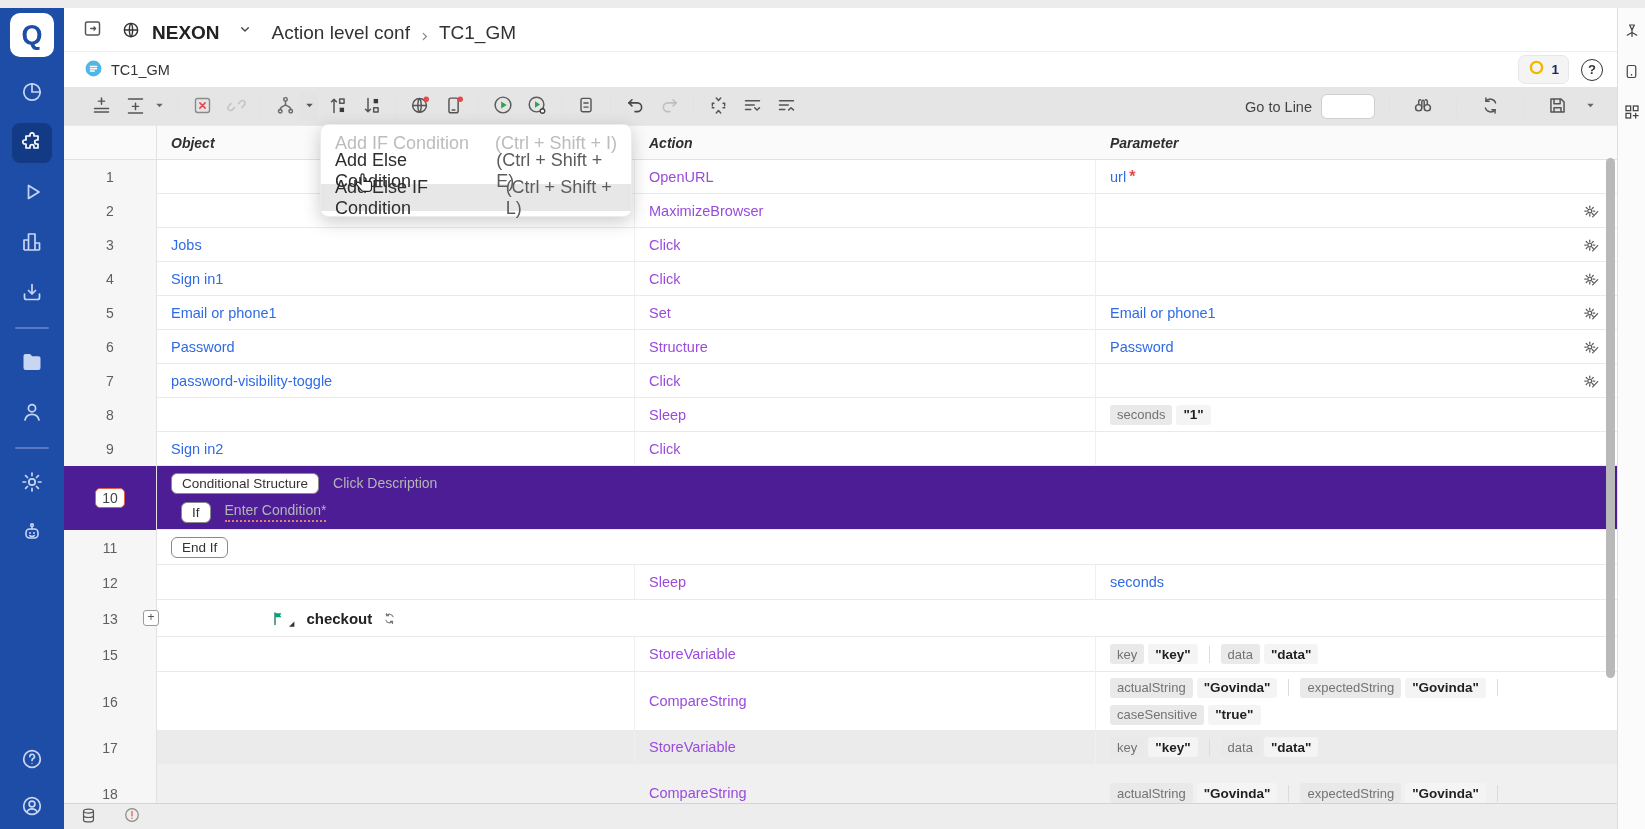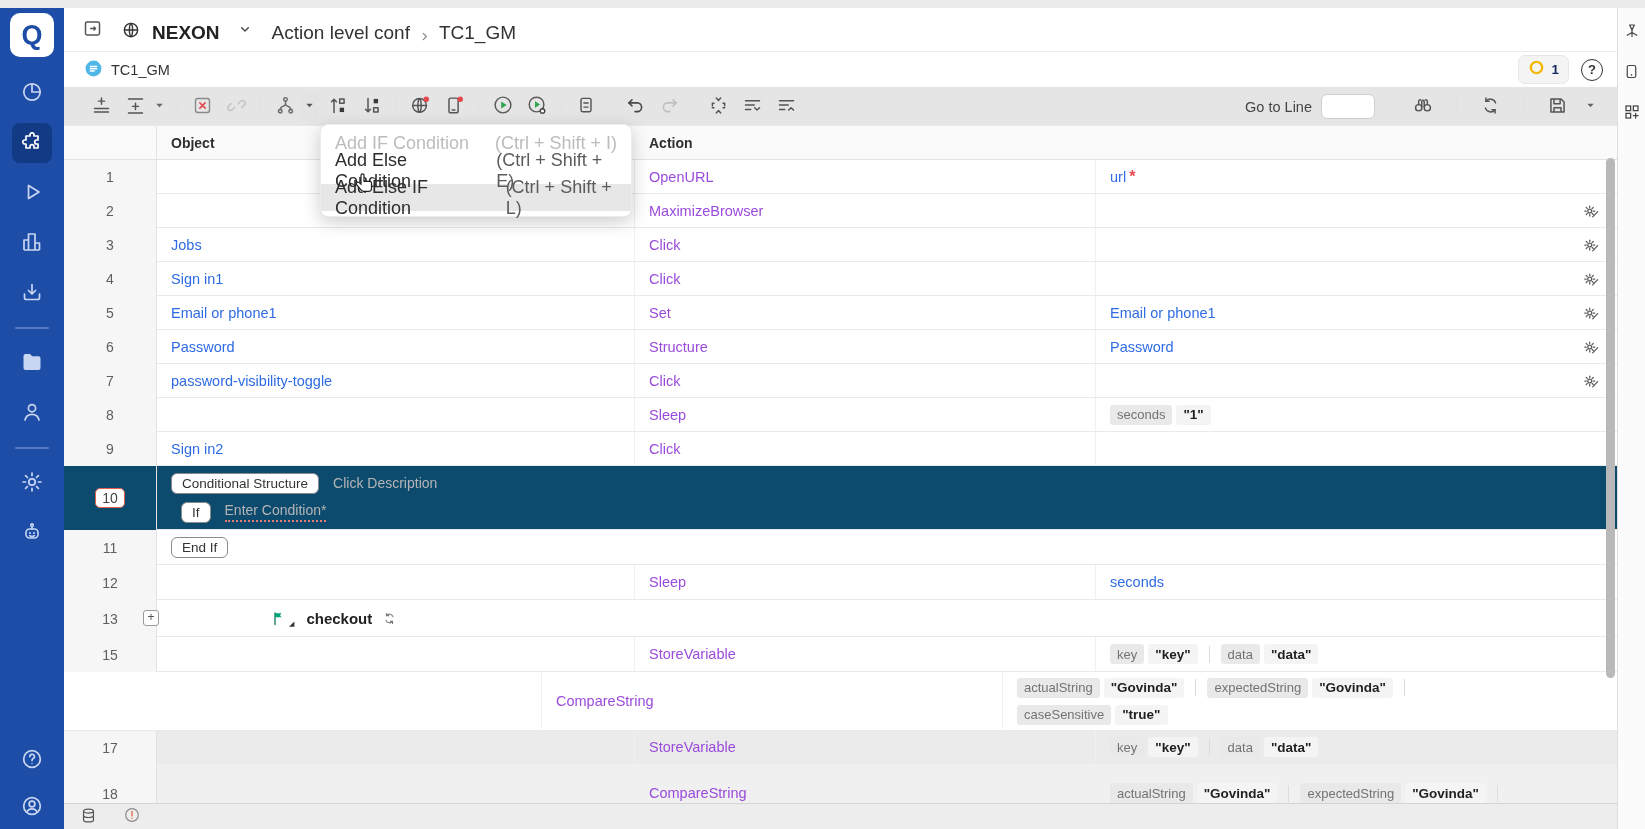--- a/index.html
+++ b/index.html
@@ -44,41 +44,41 @@
     border-radius:4px; cursor:pointer; margin-right:4px; padding:0; }
   .tbtn.caret { width:18px; margin-left:-4px; }
   .tbtn.caret.open { background:#e3e3e3; }
   .tdiv { width:1px; height:20px; background:#e2e2e2; margin:0 9px 0 5px; flex:none; }
   .tb-right { margin-left:auto; display:flex; align-items:center; gap:9px; }
   .gtl-label { font-size:14.5px; color:#444; }
   .gtl-input { width:54px; height:25px; border:1px solid #cfcfcf; border-radius:6px; background:#fff; padding:0 6px; font-size:13px; }
 
   
   .table-wrap { position:relative; height:677px; overflow:hidden; background:#fff; }
-  .thead { display:flex; height:34px; background:#fafafa; border-bottom:1px solid #e2e2e2; }
+  .thead { display:flex; height:34px; background:#fafafa; border-bottom:1px solid #e2e2e2;font-style:italic; }
   .hcell { display:flex; align-items:center; padding:0 14px; font-size:14px; font-weight:700; color:#2f2f2f; }
   .trow { display:flex; background:#fff; }
   .numcell { width:93px; flex:none; background:#f6f6f6; border-right:1px solid #e2e2e2; display:flex; align-items:center;
     justify-content:center; font-size:14px; color:#5f5f5f; cursor:pointer; }
   .cell { border-bottom:1px solid #eaeaea; border-right:1px solid #f0f0f0; display:flex; align-items:center; padding:0 14px;
     min-width:0; position:relative; }
   .col-object { width:478px; flex:none; }
   .col-action { width:461px; flex:none; }
   .col-param  { flex:1; border-right:none; }
   .cell.full { flex:1; border-right:none; }
   .link-blue { color:#2f6be4; font-size:14.5px; font-weight:500; cursor:pointer; }
   .link-purple { color:#9a4bdb; font-size:14.5px; font-weight:500; cursor:pointer; }
   .req { color:#e5484d; margin-left:3px; font-weight:700; }
   .gear-abs { position:absolute; right:16px; top:50%; transform:translateY(-50%); cursor:pointer; display:flex; }
   .chipline { display:flex; align-items:center; }
   .col-param.chips { flex-direction:column; align-items:flex-start; justify-content:center; gap:7px; }
   .pl { background:#e9e9e9; color:#737373; font-size:13px; padding:2.5px 7px; border-radius:3px; cursor:pointer; }
   .pv { background:#f4f4f4; color:#1f1f1f; font-size:13.5px; font-weight:700; padding:2.5px 7px; border-radius:3px; margin-left:4px; cursor:pointer; }
   .chip-sep { width:1px; height:17px; background:#dcdcdc; margin:0 11px; }
-  .row-blue .cell, .row-blue .numcell { background:#0c4a6e;align-items:center; }
+  .row-blue .cell, .row-blue .numcell { background:#4c1d95;align-items:center; }
   .row-gray .cell { background:#ebebeb; }
   .row-gray2 .cell { background:#f0f0f0; }
   .numbox { border:1.5px solid #e0604c; border-radius:5px; background:#fff; padding:1px 6px; color:#444; }
   .tag { border:1.4px solid #8a8a8a; border-radius:6px; background:#fff; padding:2px 10px; font-size:13.5px; color:#333;
     white-space:nowrap; cursor:pointer; }
   .placeholder { color:#b5b5b5; font-size:14px; margin-left:14px; cursor:text; }
   .placeholder.cond { border-bottom:2px dotted #e08074; padding-bottom:2px; }
   .cond-wrap { display:flex; flex-direction:column; justify-content:center; gap:8px; width:100%; }
   .cond-line { display:flex; align-items:center; }
   .cond-line.l2 { margin-left:10px; }
@@ -399,20 +399,21 @@
               </svg></span>
           </button>
       </div>
     </div>
 
     <div class="table-wrap">
       <div class="thead">
         <div class="numcell" style="background:#fafafa;"></div>
         <div class="hcell col-object">Object</div>
         <div class="hcell col-action">Action</div>
+        <div class="hcell col-param">Parameter</div>
       </div>
       <div class="tbody">
           <div class="trow" style="height: 34px;">
             <div class="numcell">1</div>
             <div class="cell col-object"></div>
             <div class="cell col-action">
               <span class="link-purple">OpenURL</span>
             </div>
             <div class="cell col-param">
               <span class="link-blue">url</span>
@@ -613,20 +614,21 @@
               <div class="chipline">
                 <span class="pl">key</span>
                 <span class="pv">"key"</span>
                 <span class="chip-sep"></span>
                 <span class="pl">data</span>
                 <span class="pv">"data"</span>
               </div>
             </div>
           </div>
           <div class="trow" style="height: 59px;">
+            <div class="numcell">16</div>
             <div class="cell col-object"></div>
             <div class="cell col-action">
               <span class="link-purple">CompareString</span>
             </div>
             <div class="cell col-param chips">
               <div class="chipline">
                 <span class="pl">actualString</span>
                 <span class="pv">"Govinda"</span>
                 <span class="chip-sep"></span>
                 <span class="pl">expectedString</span>

